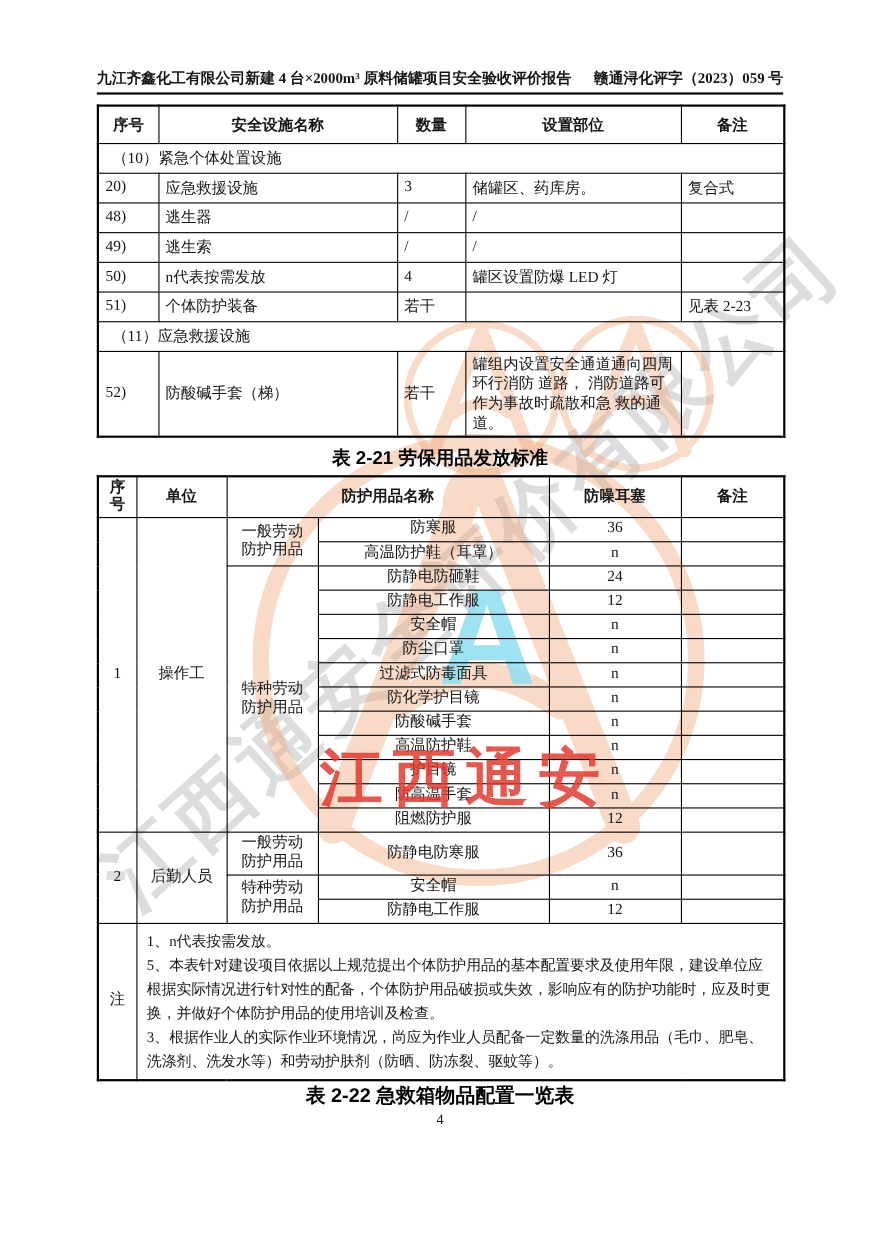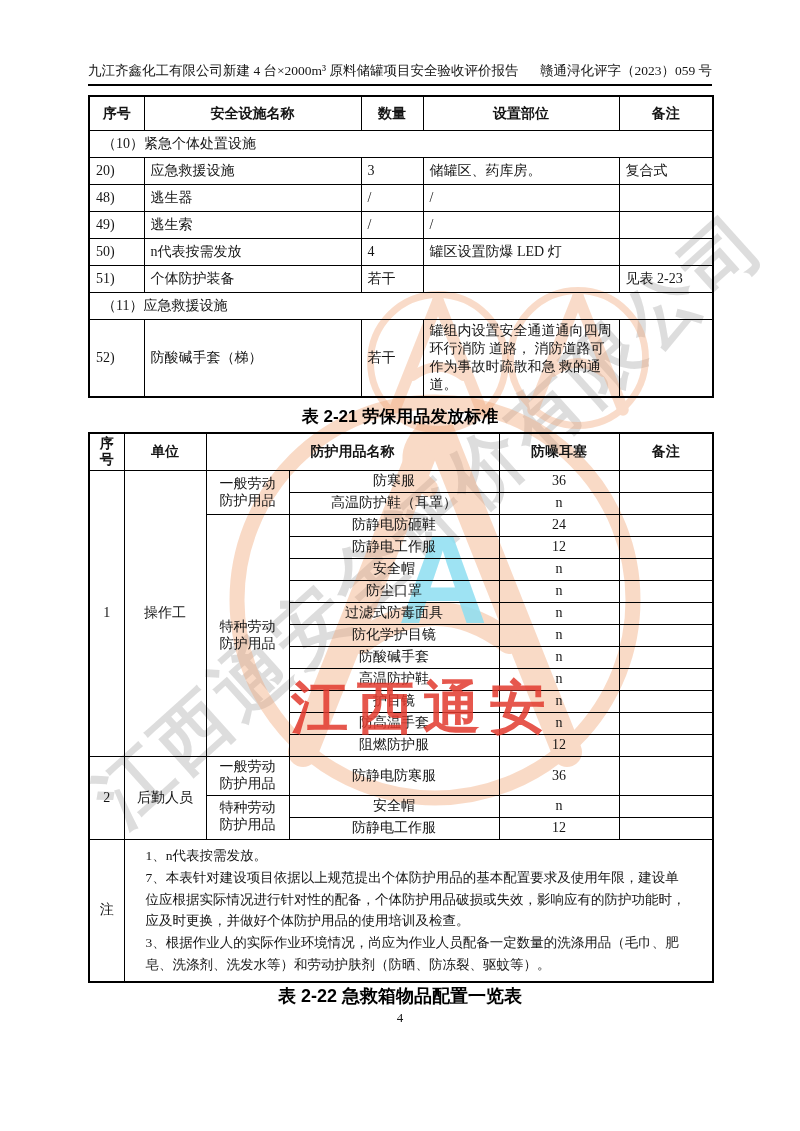--- a/index.html
+++ b/index.html
@@ -25,38 +25,38 @@
   }
   .wm-red {
     position:absolute; left:291px; top:677px; z-index:3;
     font-size:57px; font-weight:bold; letter-spacing:9px;
     color:#e23a2e; opacity:.85; line-height:1.1; pointer-events:none;
   }
   
   .content { position:absolute; left:88px; top:62px; width:624px; z-index:1; }
   .doc-header {
     display:flex; justify-content:space-between; align-items:center;
-    font-size:13.5px; font-weight:normal; padding-bottom:4px;
+    font-size:13.5px; font-weight:bold; padding-bottom:4px;
     border-bottom:2.5px solid #000;
   }
   table { border-collapse:collapse; width:624px; table-layout:fixed; background:transparent; }
   .tbl { margin-top:9px; border:2px solid #000; }
   td,th { border:1px solid #000; font-size:14px; padding:2px 6px; overflow:hidden; vertical-align:middle; }
   thead th { font-weight:bold; text-align:center; height:29px; }
   
   #table1 tbody tr { height:27px; }
   #table1 .section-cell { text-align:left; padding-left:12px; height:22px; }
   #table1 td { text-align:left;margin-top:46px; }
   
   #table21 { margin-top:2px; border:2px solid #000; }
   #table21 thead th { height:32px; line-height:1.15; }
   #table21 tbody tr { height:22px; }
   #table21 td { text-align:center; line-height:1.2; }
   #table21 .c-cat { text-align:center; padding:2px 10px; }
-  #table21 .notes-cell { text-align:left; font-size:13.5px; line-height:1.62; padding:5px 21px; }
+  #table21 .notes-cell { text-align:left; font-size:13.5px; line-height:1.62; padding:5px 9px; }
   .table-title {
     text-align:center; font-weight:bold; font-size:17px; margin:7px 0 4px;
     font-family:"Liberation Sans","DejaVu Sans",sans-serif; color:#000;
   }
   .title-22 { margin-top:1px; font-size:18px; }
   .page-number {
     position:absolute; top:1010px; left:0; width:800px; text-align:center;
     font-size:13px; z-index:1;
   }
 </style>
@@ -276,21 +276,21 @@
           </tr>
           <tr>
             <td>防静电工作服</td>
             <td>12</td>
             <td></td>
           </tr>
           <tr>
             <td>注</td>
             <td colspan="5" class="notes-cell">
               <div>1、n代表按需发放。</div>
-              <div>7、本表针对建设项目依据以上规范提出个体防护用品的基本配置要求及使用年限，建设单位应根据实际情况进行针对性的配备，个体防护用品破损或失效，影响应有的防护功能时，应及时更换，并做好个体防护用品的使用培训及检查。</div>
+              <div>5、本表针对建设项目依据以上规范提出个体防护用品的基本配置要求及使用年限，建设单位应根据实际情况进行针对性的配备，个体防护用品破损或失效，影响应有的防护功能时，应及时更换，并做好个体防护用品的使用培训及检查。</div>
               <div>3、根据作业人的实际作业环境情况，尚应为作业人员配备一定数量的洗涤用品（毛巾、肥皂、洗涤剂、洗发水等）和劳动护肤剂（防晒、防冻裂、驱蚊等）。</div>
             </td>
           </tr>
         </tbody>
     </table>
 
     <div class="table-title title-22">表 2-22  急救箱物品配置一览表</div>
 
   </div>
 

